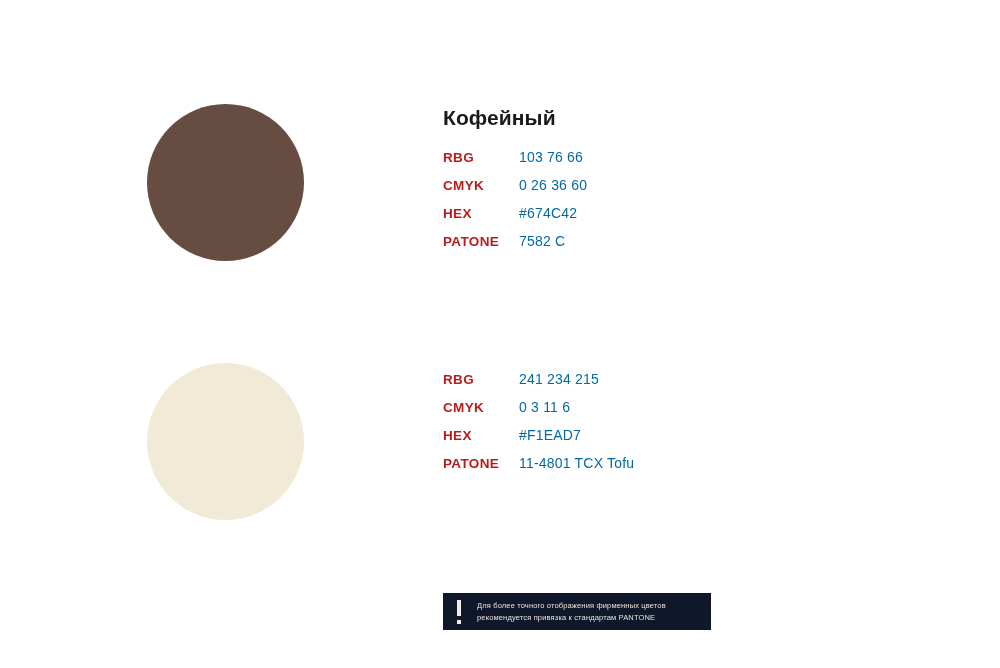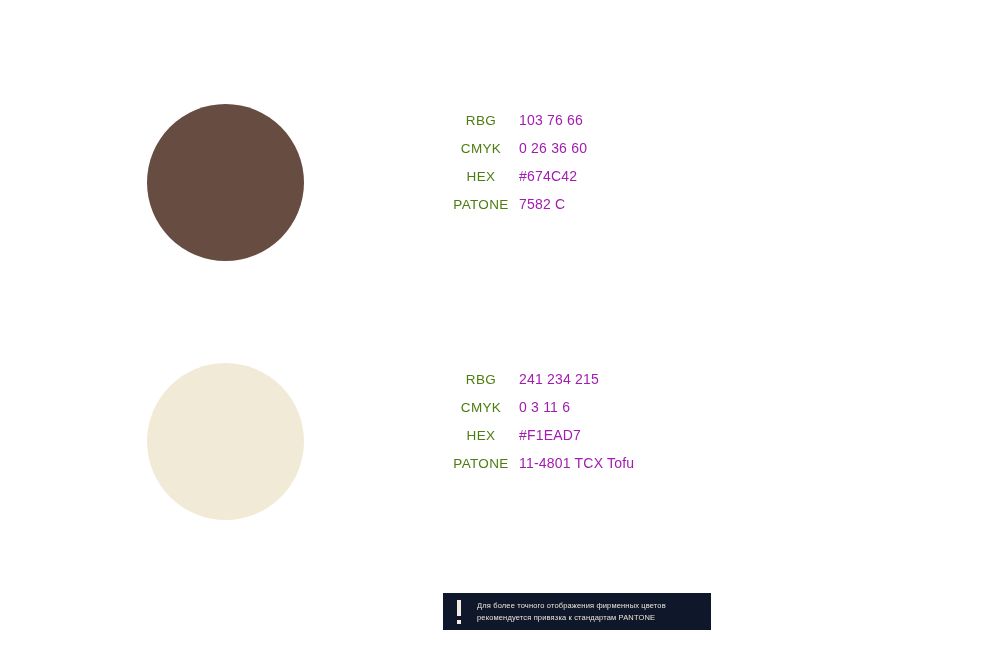--- a/index.html
+++ b/index.html
@@ -53,31 +53,31 @@
     margin: 0 0 13px 0;
     line-height: 24px;
   }
 
   .spec-table {
     border-collapse: collapse;
   }
   .spec-row { height: 28px; }
   .spec-label {
     font-size: 13.5px;
-    color: #4d7c0f;
+    color: #b91c1c;
     letter-spacing: 0.35px;
     width: 76px;
-    text-align: center;
+    text-align: left;
     vertical-align: middle;
     padding: 0;
-    font-weight: 400;
+    font-weight: 700;
   }
   .spec-value {
     font-size: 14px;
-    color: #a21caf;
+    color: #0369a1;
     letter-spacing: 0.2px;
     text-align: left;
     vertical-align: middle;
     padding: 0;
     white-space: nowrap;
     font-weight: 400;
   }
 
   
   .notice {
@@ -124,20 +124,21 @@
   .notice-text div { white-space: nowrap; }
 </style>
 </head>
 <body style="background: rgb(255, 255, 255);">
 
 <div class="page">
 
   <section class="color-block" id="block-0">
     <div class="swatch" style="background: rgb(103, 76, 66);"></div>
     <div class="info">
+      <h2 class="color-title">Кофейный</h2>
       <table class="spec-table">
         <tbody>
           <tr class="spec-row">
             <td class="spec-label">RBG</td>
             <td class="spec-value">103 76 66</td>
           </tr>
           <tr class="spec-row">
             <td class="spec-label">CMYK</td>
             <td class="spec-value">0 26 36 60</td>
           </tr>

